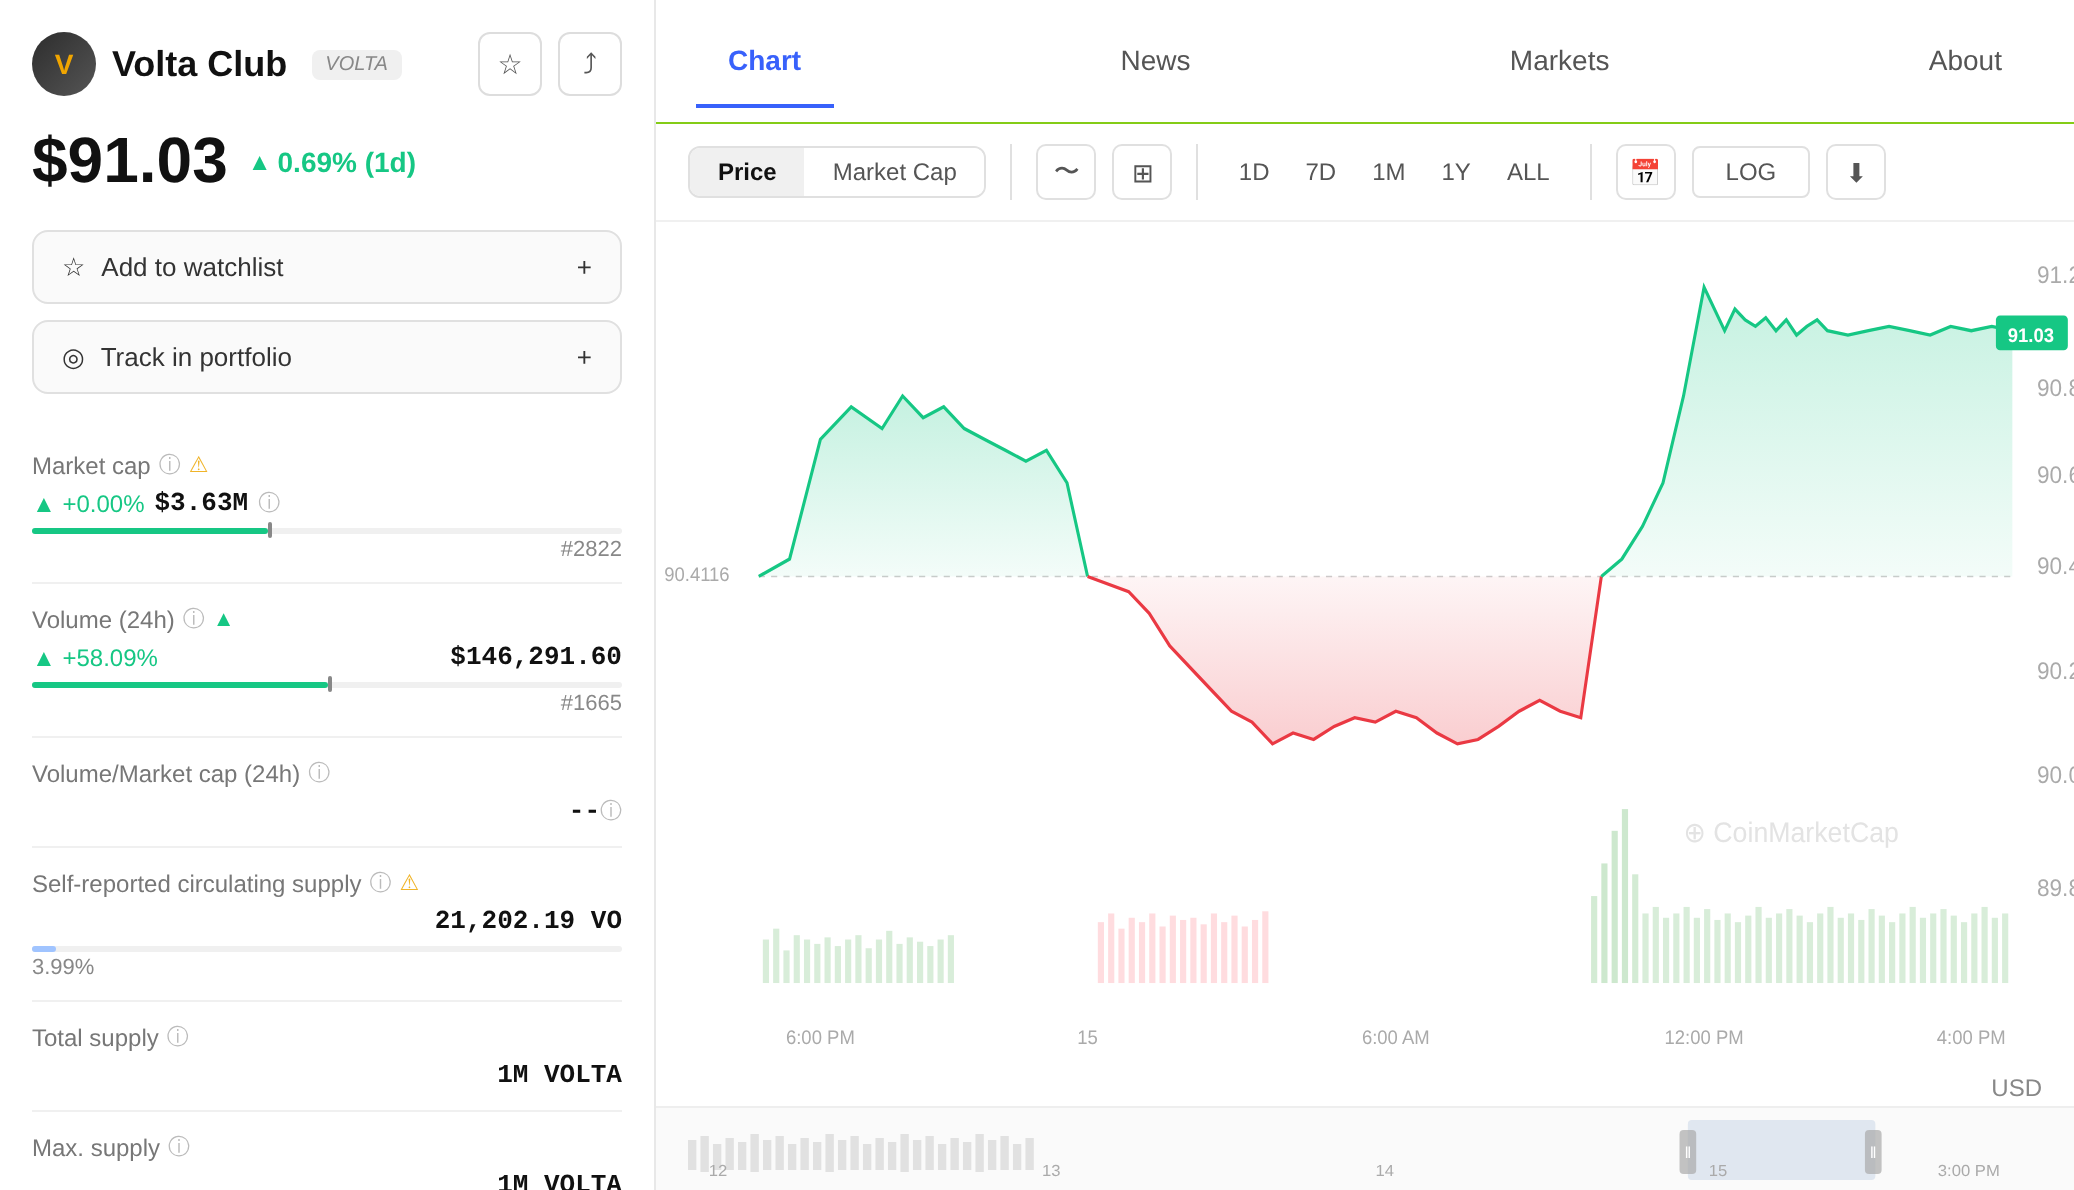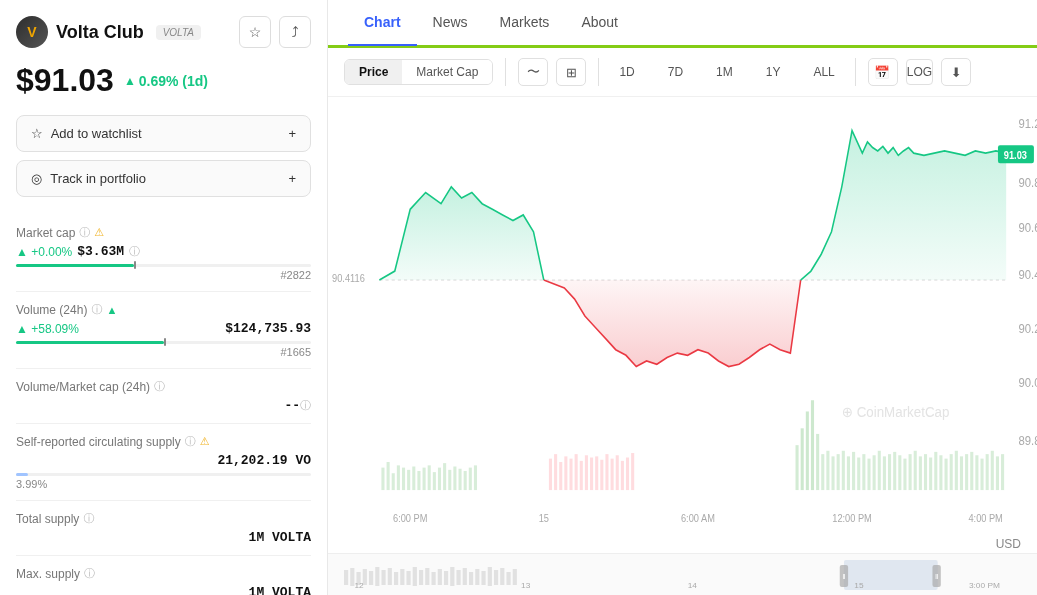--- a/index.html
+++ b/index.html
@@ -28,32 +28,32 @@
     .stat-change { display: flex; align-items: center; gap: 3px; font-size: 12px; color: #16c784; }
     .progress-bar-bg { height: 3px; background: #f0f0f0; border-radius: 2px; margin-top: 5px; position: relative; }
     .progress-bar-fill { height: 3px; background: #16c784; border-radius: 2px; }
     .progress-marker { position: absolute; top: -3px; width: 2px; height: 8px; background: #888; border-radius: 1px; }
     .warn-icon { color: #f0b429; font-size: 11px; }
     .info-icon { color: #bbb; font-size: 11px; cursor: pointer; }
     .stat-right-group { display: flex; align-items: center; gap: 5px; }
 
     
     .right-panel { flex: 1; display: flex; flex-direction: column; overflow: hidden; }
-    .top-nav { display: flex; align-items: center; gap: 0; padding: 0 20px; border-bottom: 3px solid #84cc16; height: 48px; }
+    .top-nav { display: flex; align-items: center; gap: 0; padding: 0 20px; border-bottom: 1px solid #84cc16; height: 62px; justify-content: space-between; }
     .nav-tab { padding: 14px 16px; font-size: 14px; color: #555; cursor: pointer; border-bottom: 2px solid transparent; text-decoration: none; }
     .nav-tab.active { color: #3861fb; border-bottom: 2px solid #3861fb; font-weight: 600; }
     .chart-controls { display: flex; align-items: center; gap: 8px; padding: 10px 16px; border-bottom: 1px solid #f0f0f0; flex-wrap: wrap; }
     .price-market-toggle { display: flex; border: 1px solid #e0e0e0; border-radius: 6px; overflow: hidden; }
     .toggle-btn { padding: 5px 14px; font-size: 12px; cursor: pointer; background: #fff; color: #555; border: none; }
     .toggle-btn.active { background: #f0f0f0; color: #111; font-weight: 600; }
     .separator { width: 1px; background: #e0e0e0; height: 28px; margin: 0 4px; }
     .chart-icon-btn { width: 30px; height: 28px; border: 1px solid #e0e0e0; border-radius: 5px; background: #fff; cursor: pointer; display: flex; align-items: center; justify-content: center; font-size: 13px; color: #555; }
-    .time-btns { display: flex; gap: 17px; }
+    .time-btns { display: flex; gap: 2px; }
     .time-btn { padding: 5px 8px; font-size: 12px; cursor: pointer; background: #fff; border: none; color: #555; border-radius: 4px; font-weight: 500; }
-    .log-btn { padding: 5px 0; font-size: 12px; cursor: pointer; background: #fff; border: 1px solid #e0e0e0; color: #555; border-radius: 4px; }
+    .log-btn { padding: 5px 16px; font-size: 12px; cursor: pointer; background: #fff; border: 1px solid #e0e0e0; color: #555; border-radius: 4px; }
     .download-btn { width: 30px; height: 28px; border: 1px solid #e0e0e0; border-radius: 5px; background: #fff; cursor: pointer; display: flex; align-items: center; justify-content: center; font-size: 13px; color: #555; }
     .chart-area { flex: 1; position: relative; background: #fff; }
     .y-axis-label { font-size: 11px; color: #999; text-anchor: start; }
     .usd-label { font-size: 12px; color: #888; padding: 2px 16px; text-align: right; }
   </style>
 </head>
 <body>
 
 <div class="left-panel">
 
@@ -115,21 +115,21 @@
     </div>
 
     <div class="stat-row">
       <div class="stat-label">
         <span>Volume (24h)</span>
         <span class="info-icon">ⓘ</span>
         <span style="color:#16c784; font-size:11px;">▲</span>
       </div>
       <div class="stat-values">
         <span class="stat-change">▲ +58.09%</span>
-        <span class="stat-main">$124,735.93</span>
+        <span class="stat-main">$146,291.60</span>
       </div>
       <div class="progress-bar-bg">
         <div class="progress-bar-fill" style="width:50%"></div>
         <div class="progress-marker" style="left:50%"></div>
       </div>
       <div style="text-align:right; font-size:11px; color:#888; margin-top:2px">#1665</div>
     </div>
 
     <div class="stat-row">
       <div class="stat-label">

